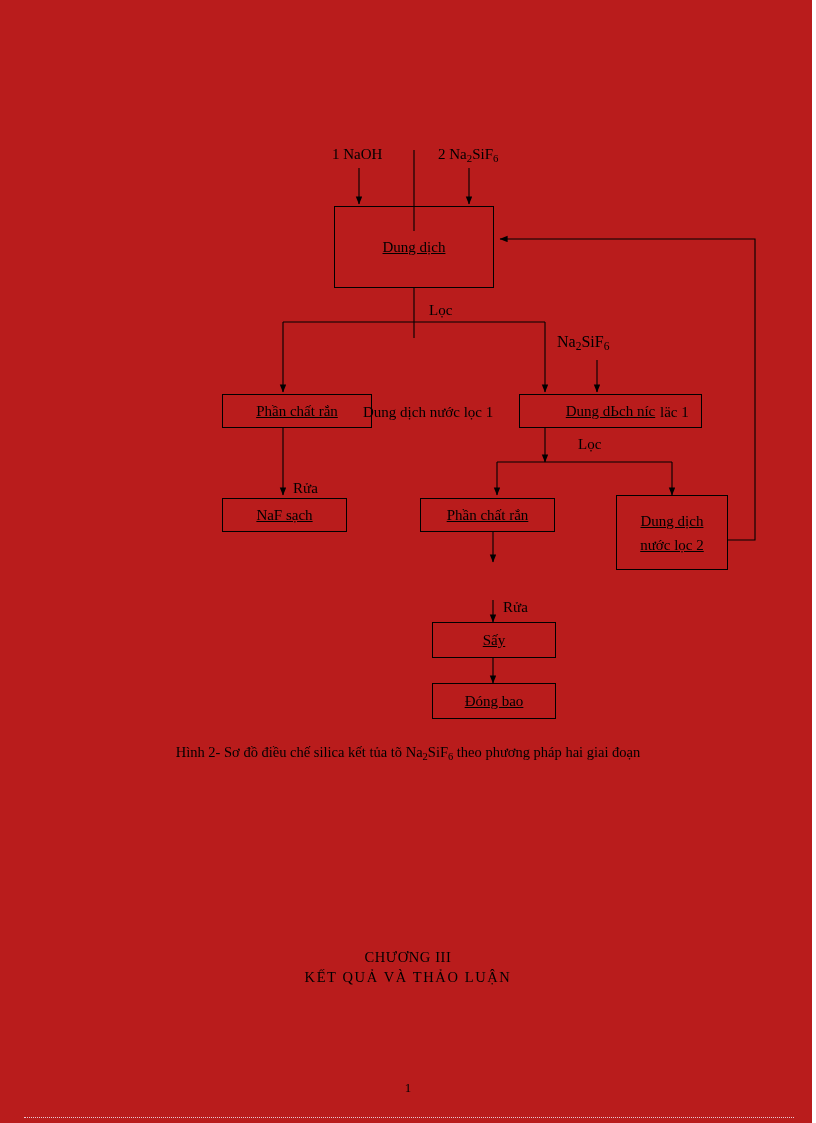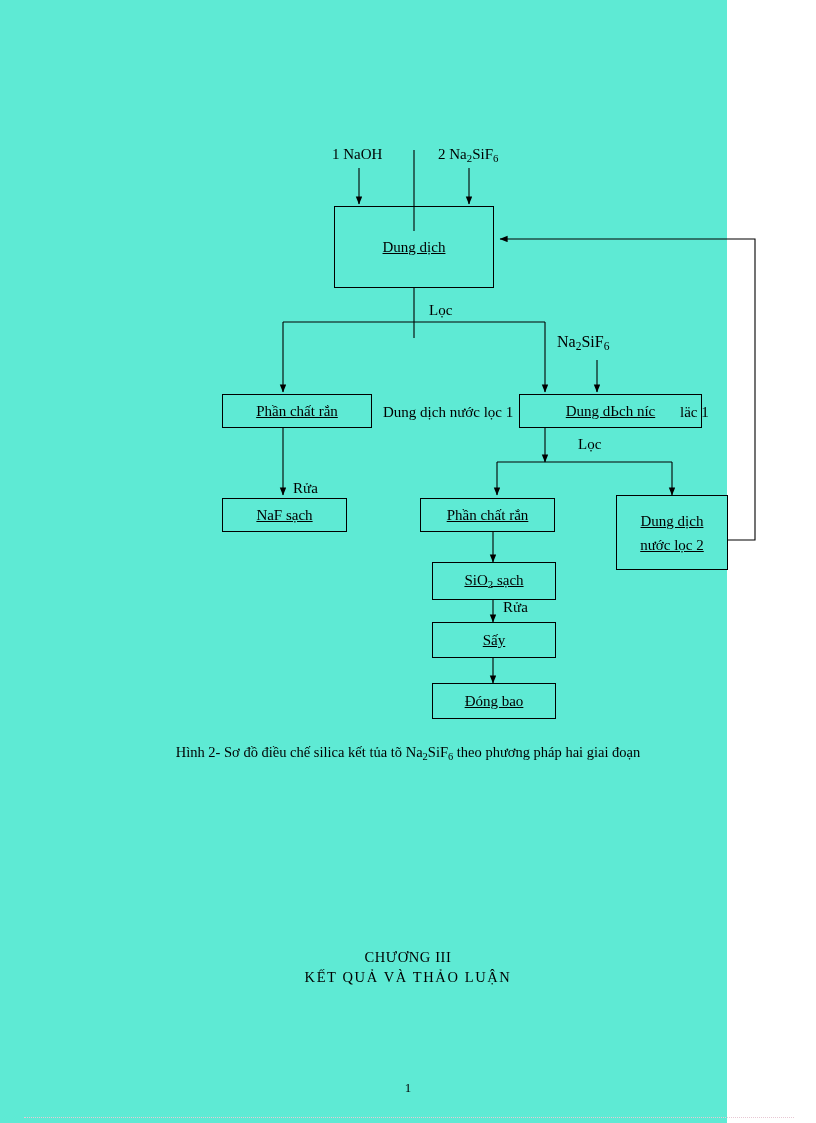--- a/index.html
+++ b/index.html
@@ -13,23 +13,23 @@
     position: relative;
     overflow: hidden;
     font-family: "Liberation Serif", "DejaVu Serif", serif;
     color: #000000;
   }
 
   
   #page {
     position: absolute;
     left: 0; top: 0;
-    width: 727px;
+    width: 812px;
     height: 1123px;
-    background: #5eead4;
+    background: #b91c1c;
   }
 
   
   #diagram {
     position: absolute;
     left: 0;
     top: 0;
     width: 816px;
     height: 740px;
   }
@@ -79,21 +79,20 @@
   }
 
   
   .spill {
     position: absolute;
     font-size: 15px;
     line-height: 1;
     white-space: nowrap;
     z-index: 5;
     background: #ffffff;
-    margin-left: 20px;
   }
 
   sub {
     font-size: 0.72em;
     vertical-align: -0.28em;
   }
 
   
   #caption {
     position: absolute;
@@ -248,23 +247,20 @@
 
     <div class="node" style="left:420px; top:498px; width:135px; height:34px;">
       <span class="inner">Phần chất rắn</span>
     </div>
 
     <div class="node two-line" style="left:616px; top:495px; width:112px; height:75px;">
       <span>Dung  dịch</span>
       <span>nước lọc 2</span>
     </div>
 
-    <div class="node" style="left:432px; top:562px; width:124px; height:38px;">
-      <span class="inner"><span>SiO</span><sub>2</sub><span> sạch</span></span>
-    </div>
 
     <div class="node" style="left:432px; top:622px; width:124px; height:36px;">
       <span class="inner">Sấy</span>
     </div>
 
     <div class="node" style="left:432px; top:683px; width:124px; height:36px;">
       <span class="inner">Đóng bao</span>
     </div>
 
   </div>

